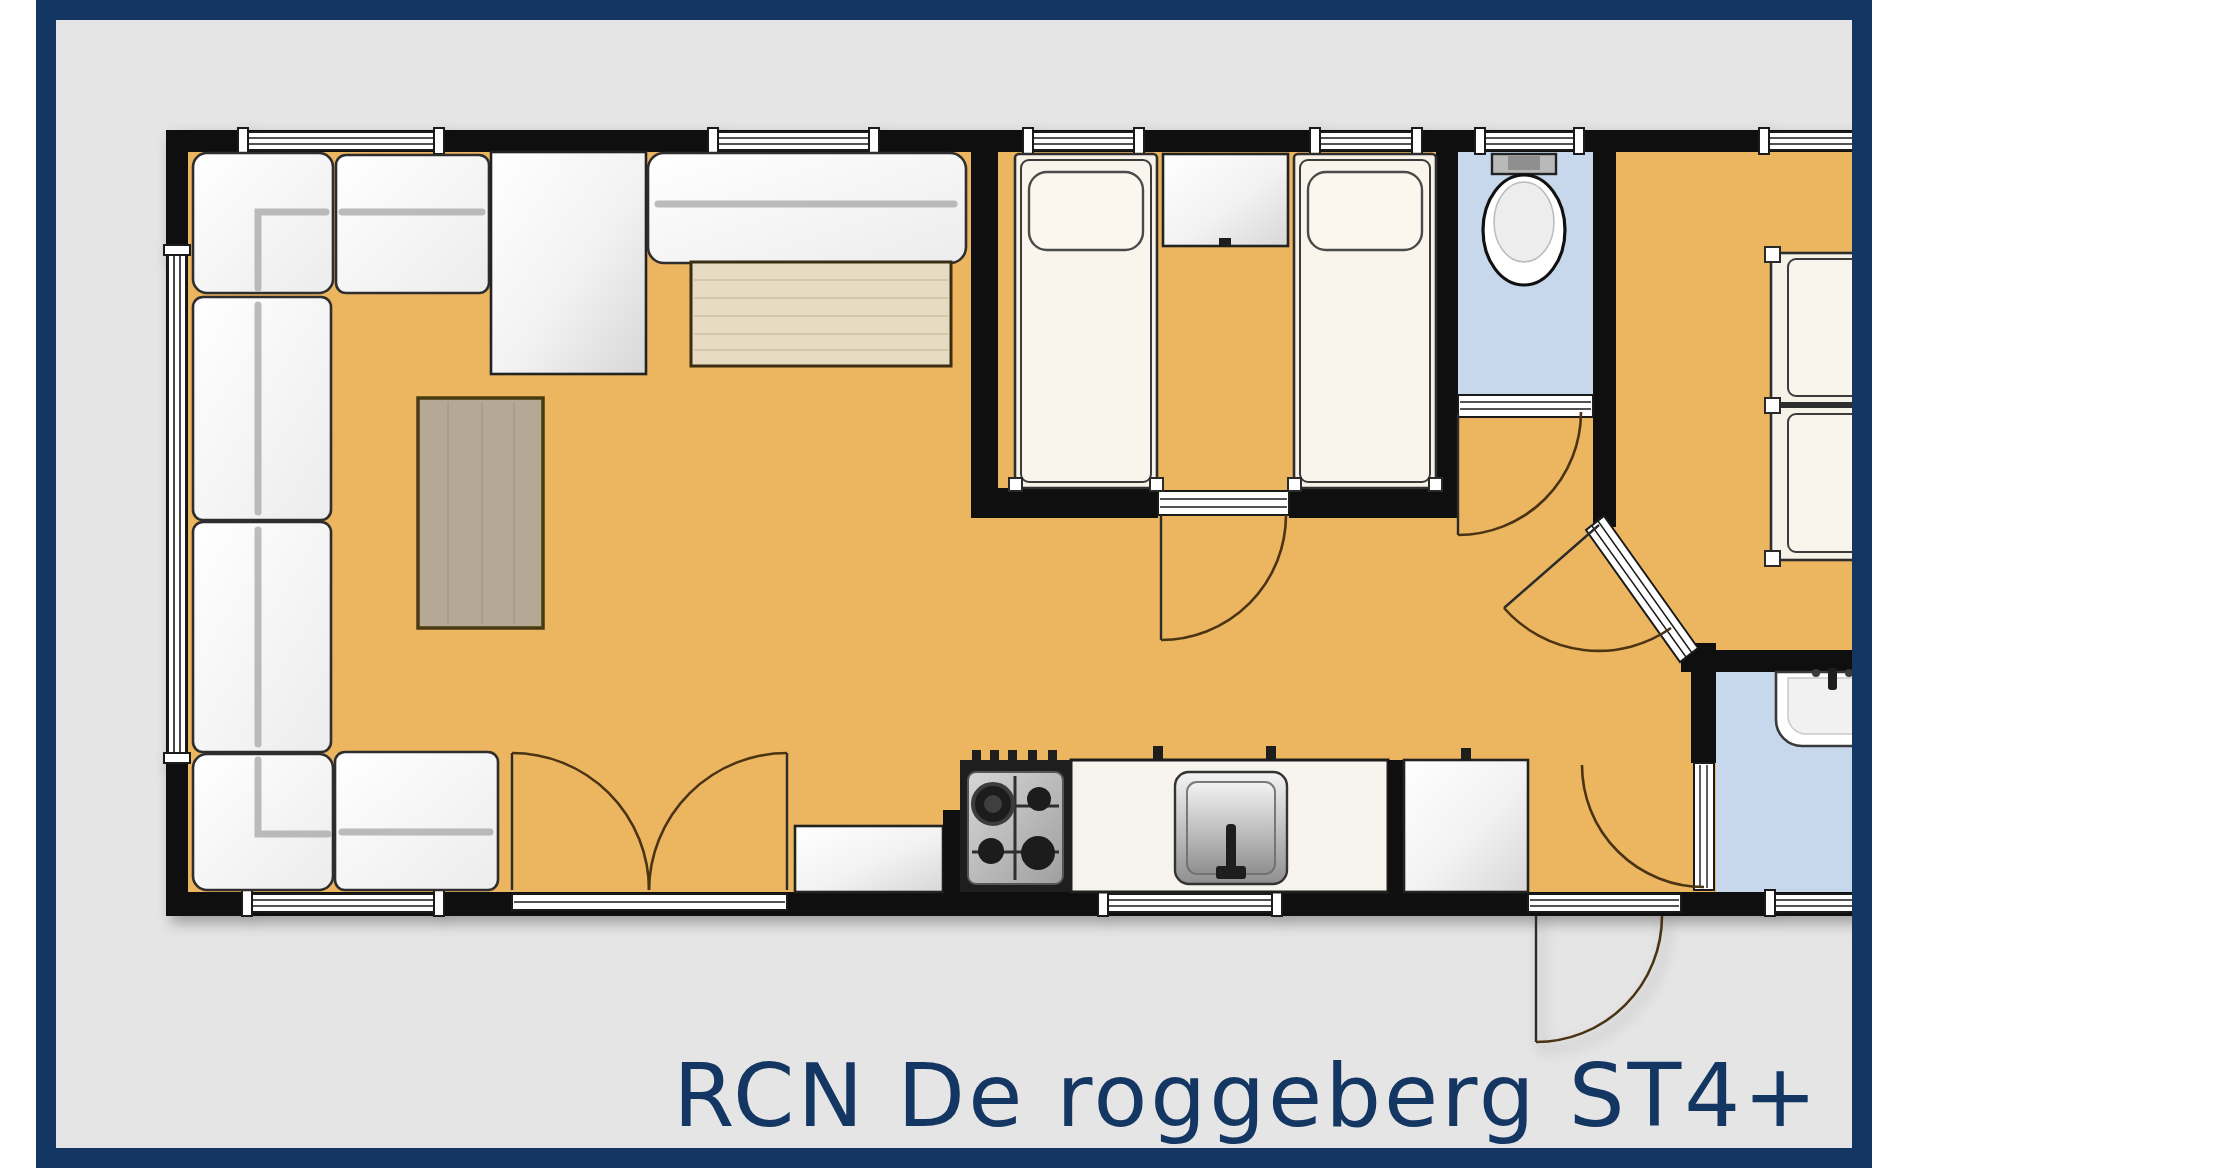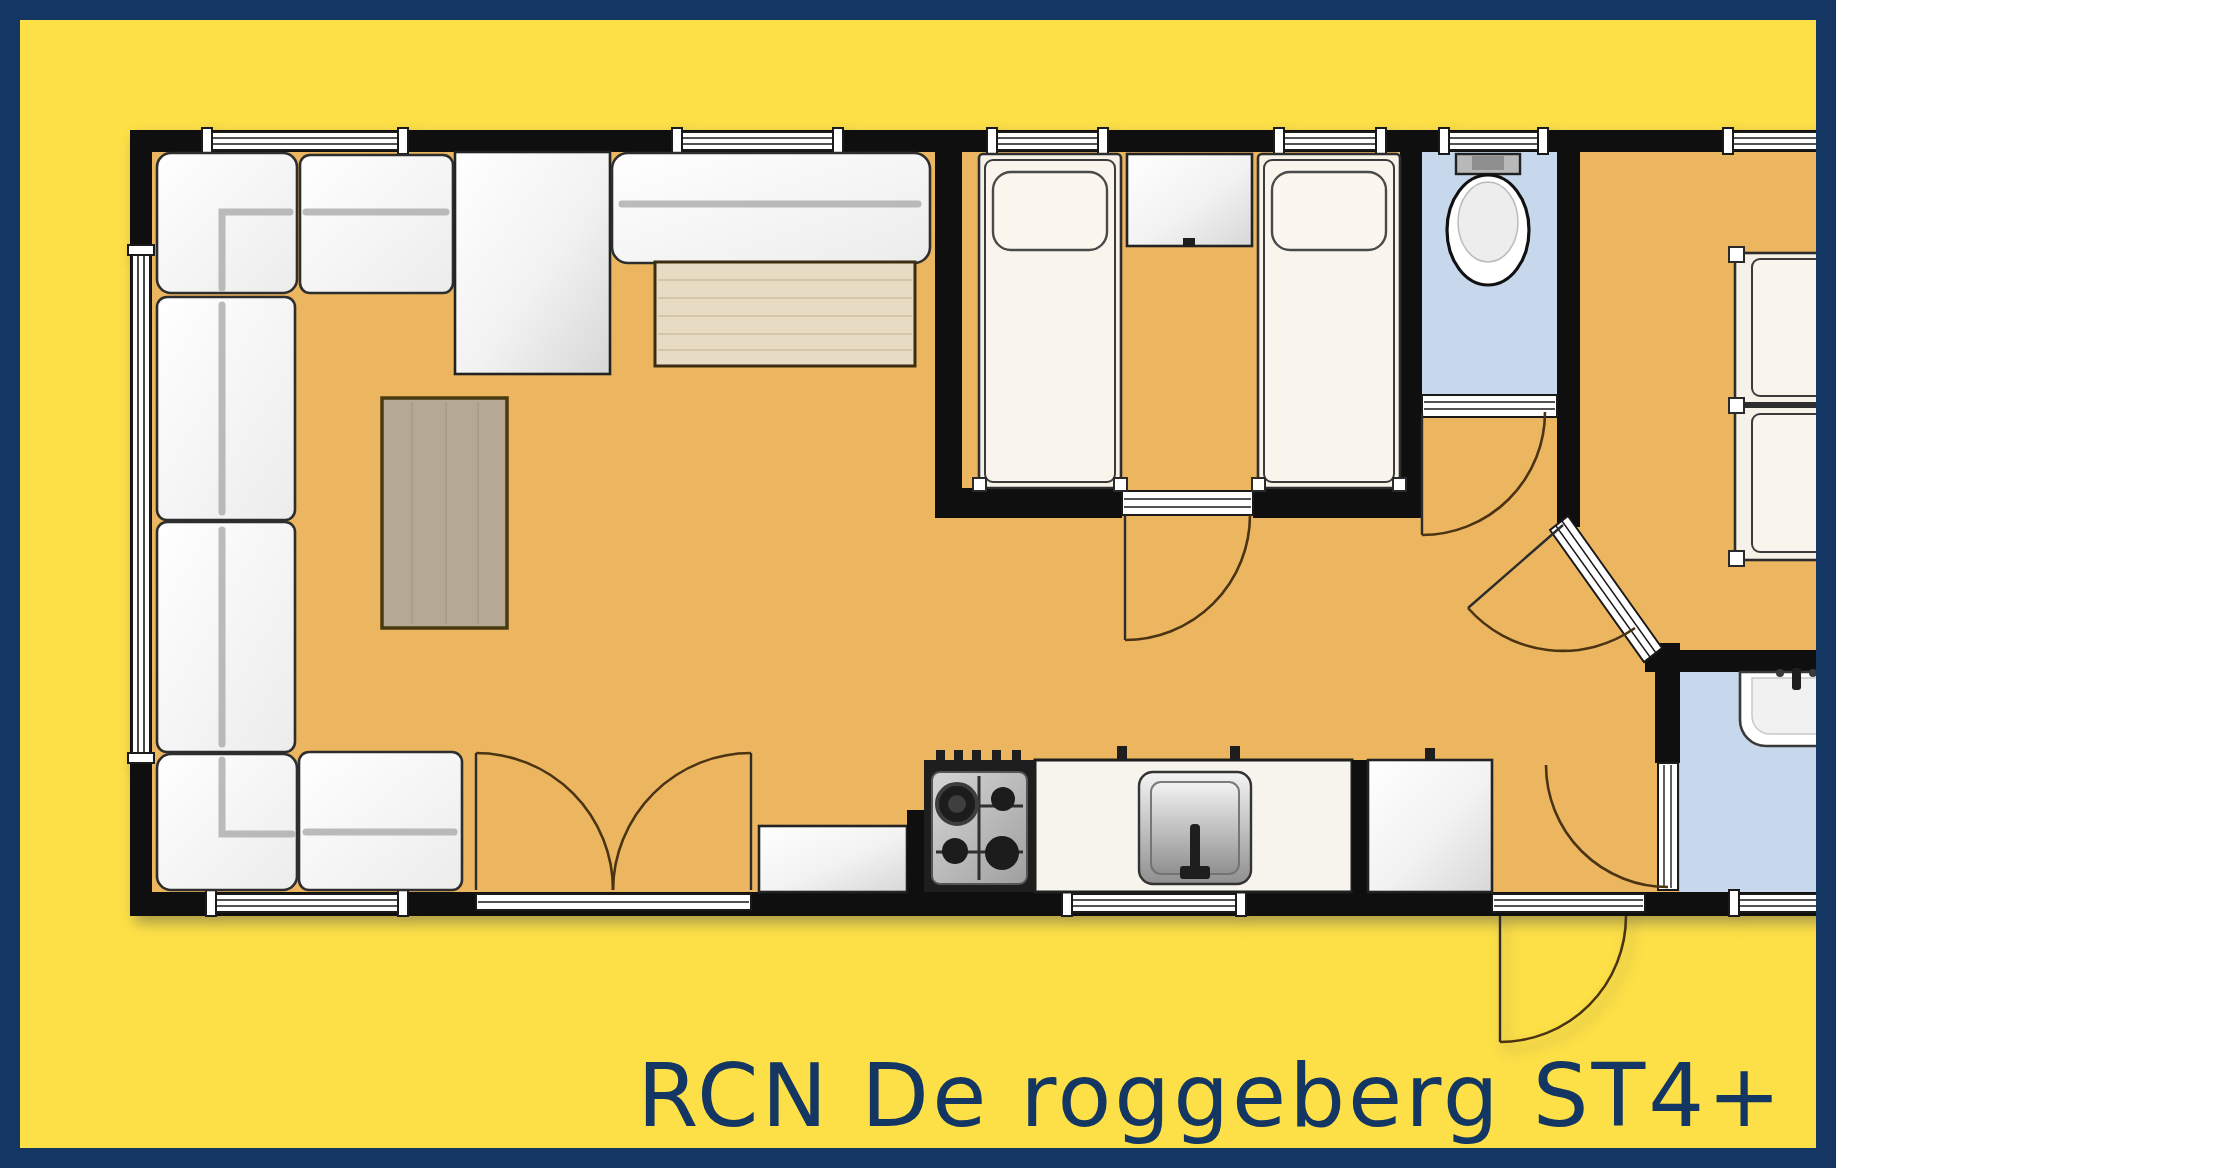--- a/index.html
+++ b/index.html
@@ -1,21 +1,22 @@
 <!DOCTYPE html>
 <html style="--accent: #143663; --wall: #0f0f0f; --floor: #ecb661; --wet: #c8d8ec; --arc: #4a3414; --mattress: #faf5ec; --wood: #e7dcc3; --coffee: #b5a995; --headboard: #cfc3a5;"><head>
 <meta charset="utf-8">
 <style>
   html,body{margin:0;padding:0;background:#ffffff;}
   .stage{
     position:relative;
     width:1836px;height:1168px;
-    background:#fde047;
+    background:#e5e5e5;
     font-family:"DejaVu Sans", sans-serif;
     overflow:hidden;
+    margin-left:36px;
   }
   .frame{
     position:absolute;inset:0;
     border:20px solid var(--accent,#143663);
     box-sizing:border-box;
     pointer-events:none;
     z-index:5;
   }
   .plan-svg{position:absolute;left:0;top:0;z-index:1;}
   .caption{

